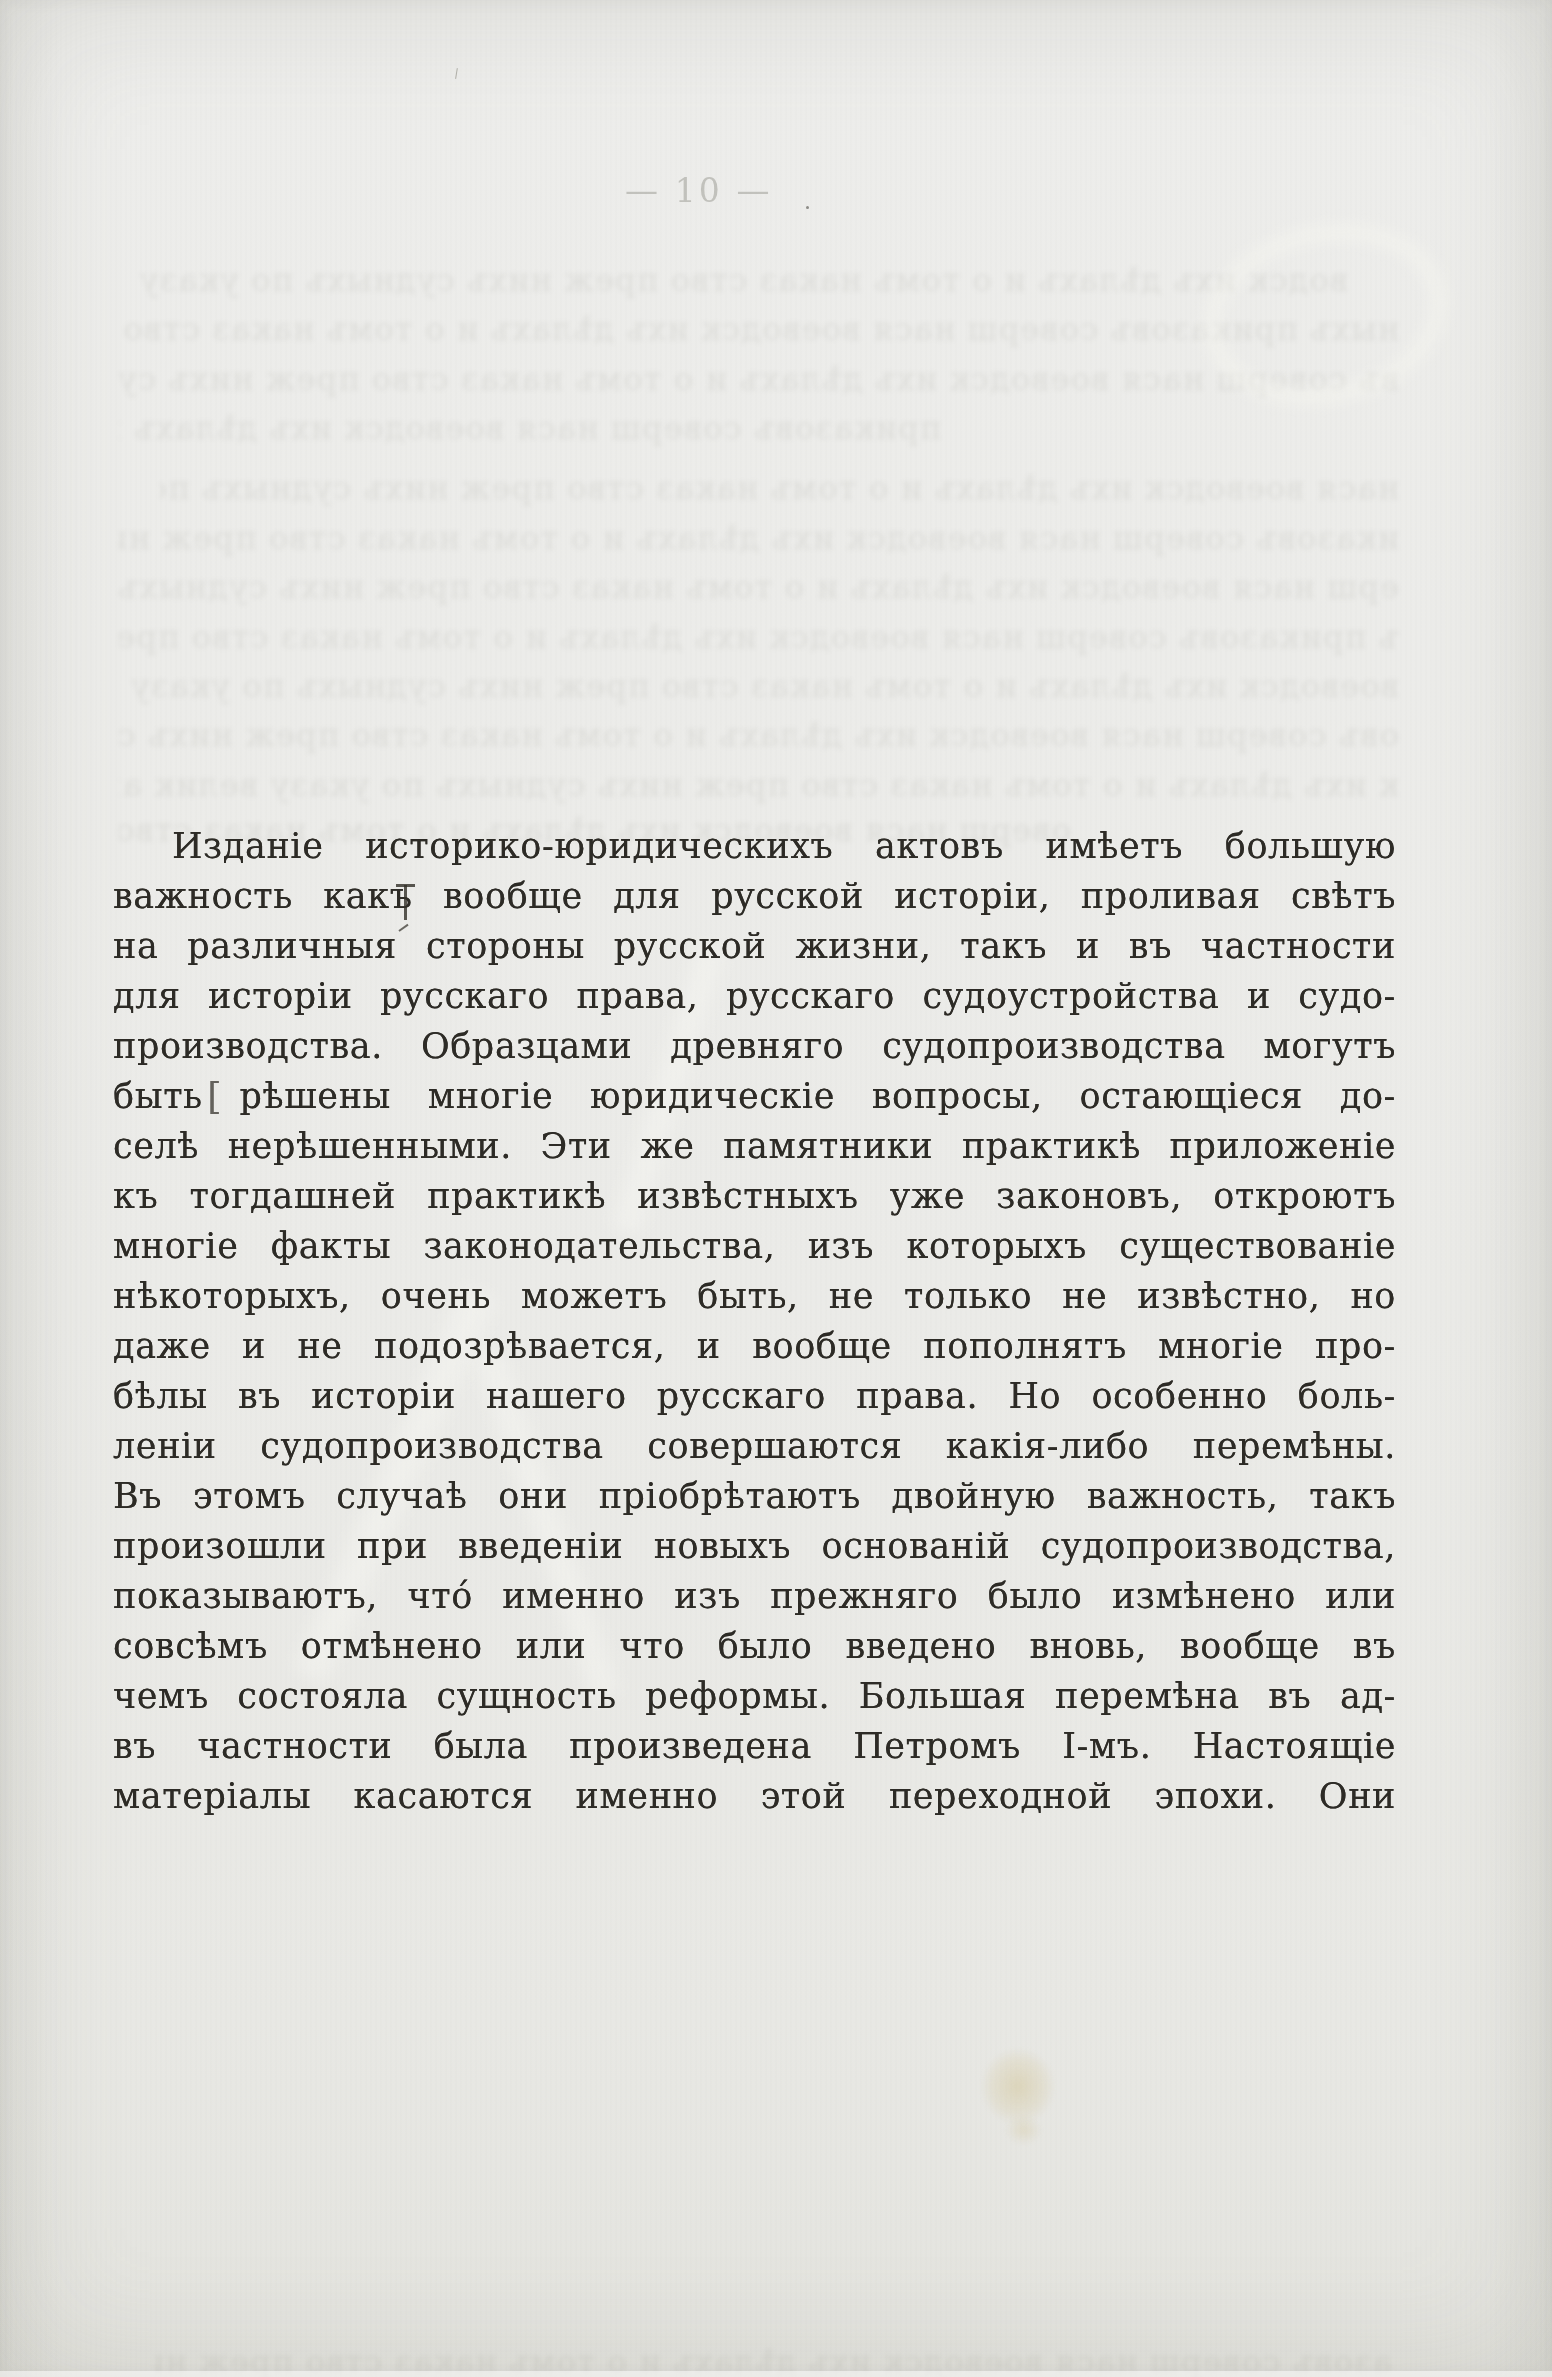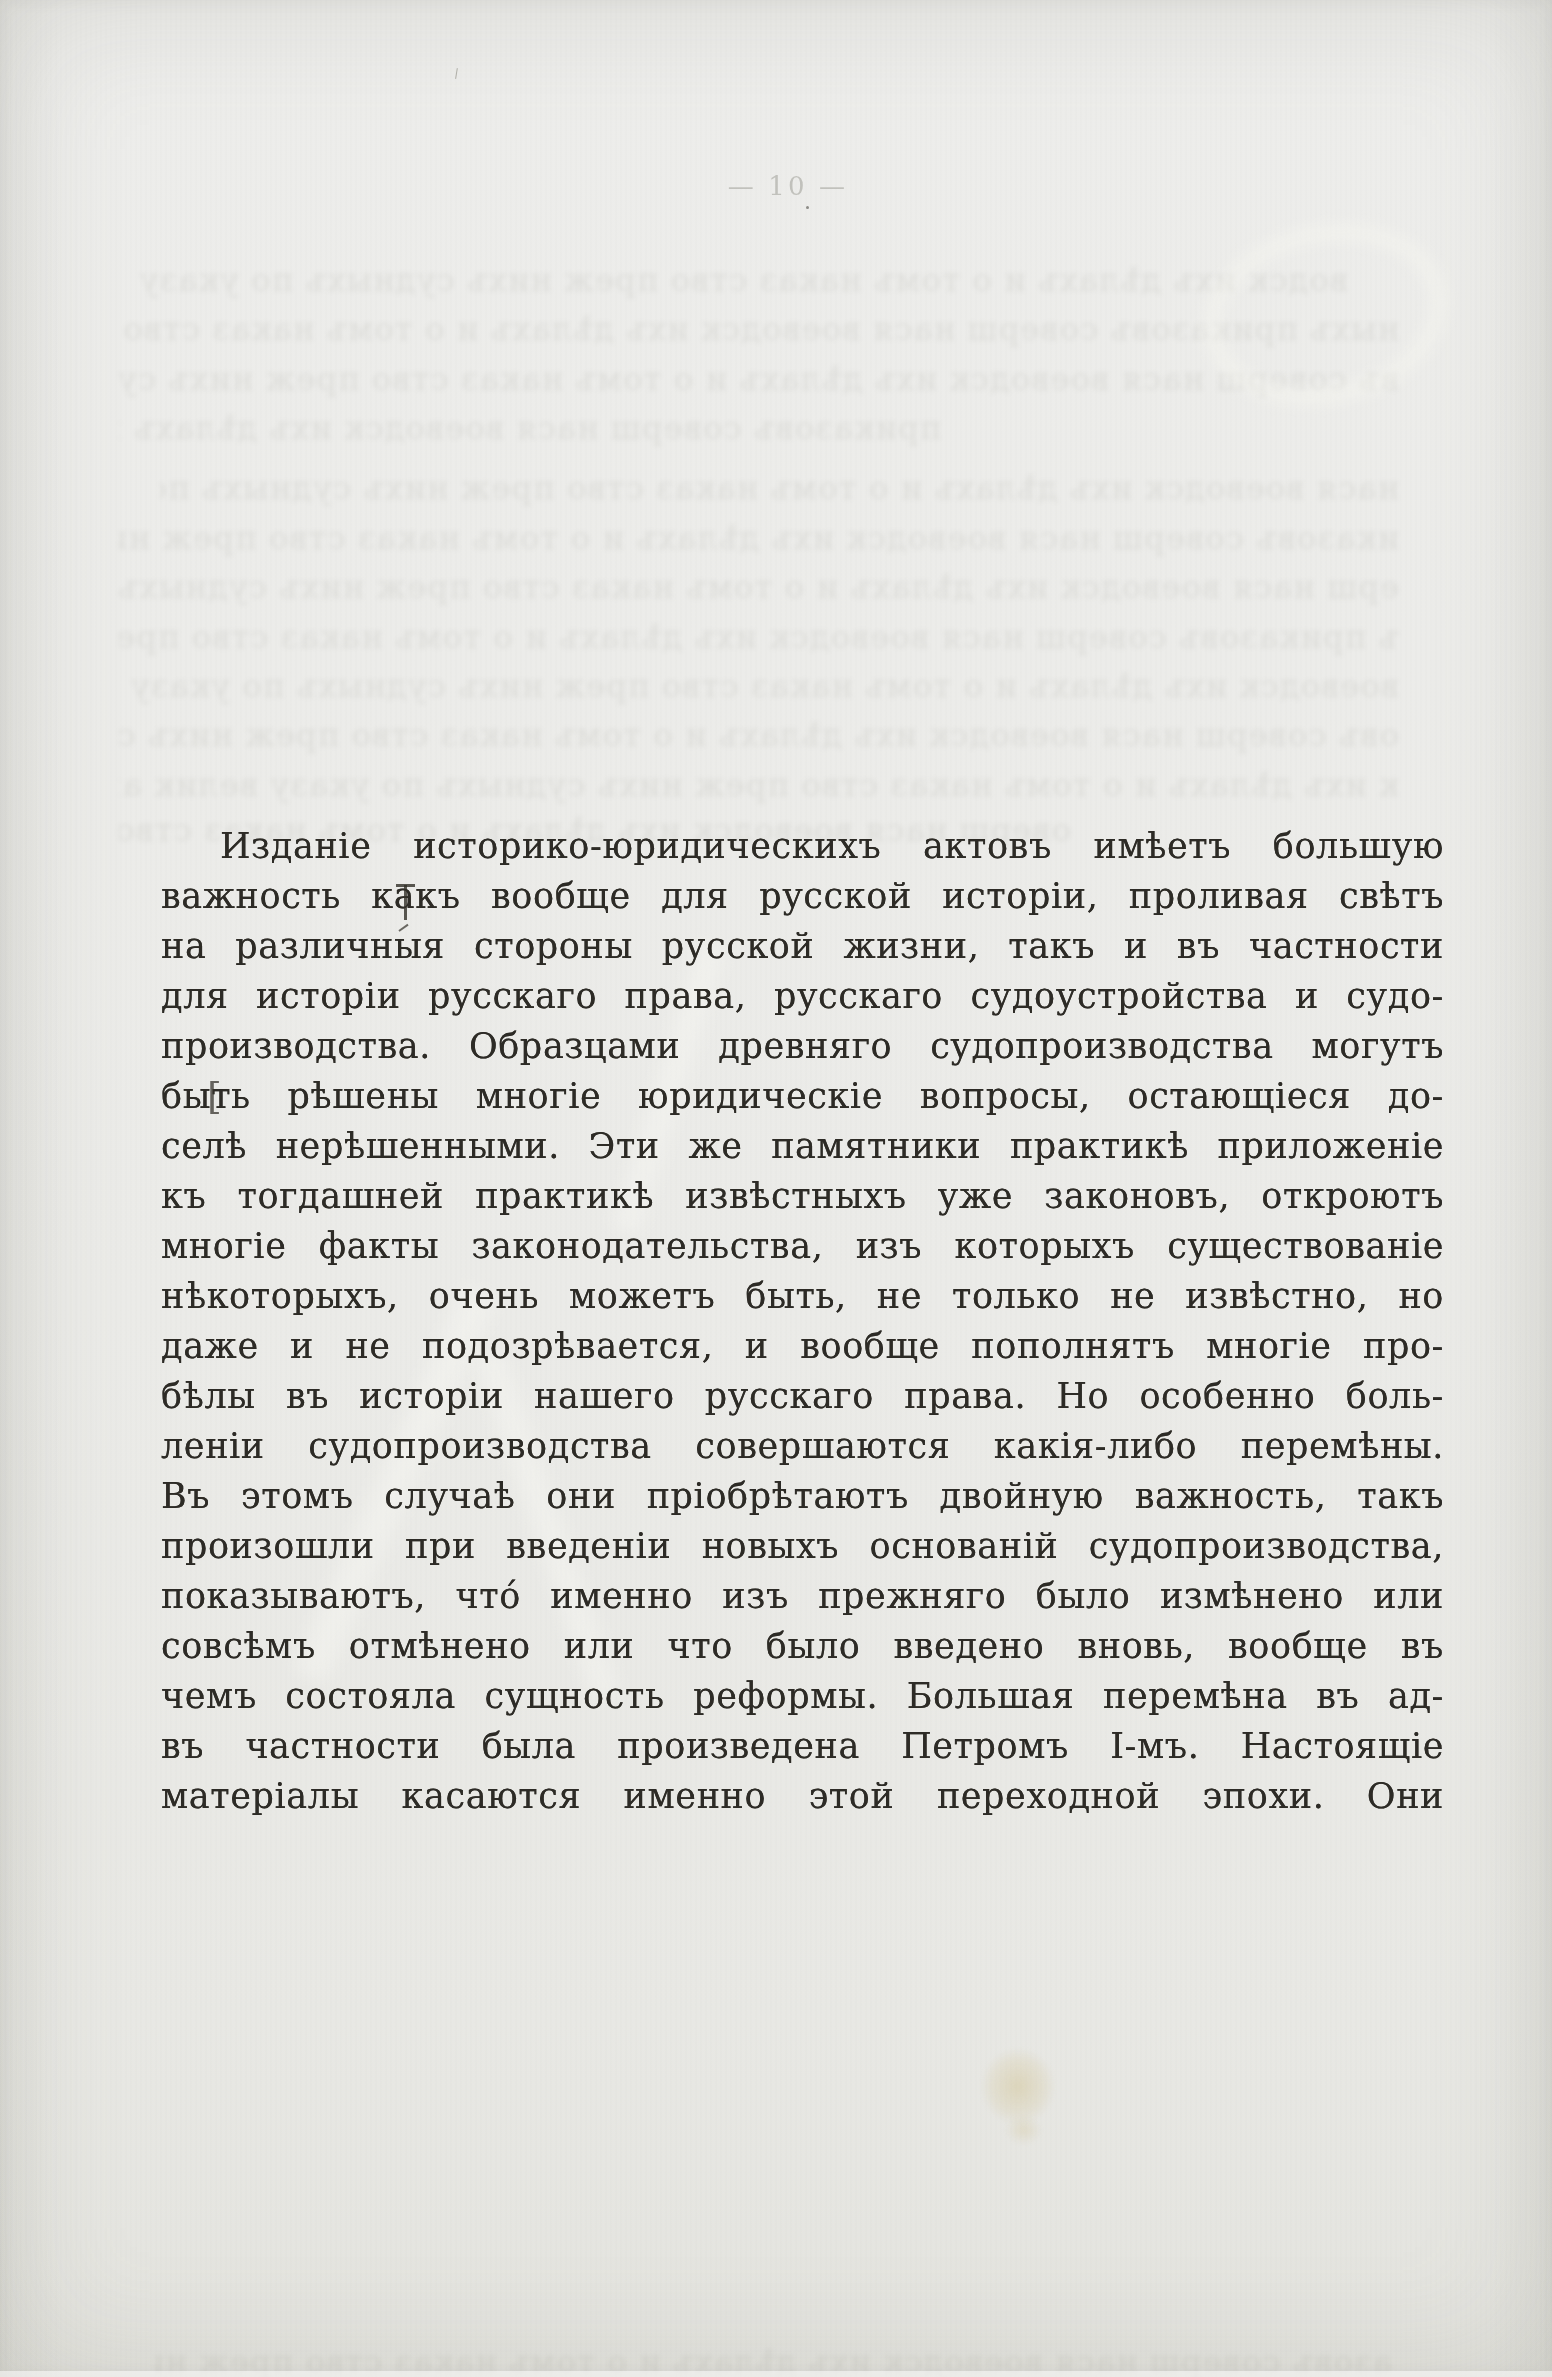--- a/index.html
+++ b/index.html
@@ -18,29 +18,28 @@
     content:""; position:absolute; inset:0;
     background: repeating-linear-gradient(90deg, rgba(115,115,102,0.014) 0 1.9px, rgba(255,255,255,0.012) 1.9px 5px);
     pointer-events:none;
   }
   .bottom-edge {
     position:absolute; left:0; right:0; bottom:0; height:5.6px;
     background: rgba(255,255,255,0.55);
   }
   .page-num {
     position:absolute; top:171px; left:625px; width:223px;
-    text-align:right; font-size:26px; letter-spacing:3.1px;
+    text-align:left; font-size:33px; letter-spacing:3.1px;
     color:#8f8f86; opacity:0.45; filter:blur(0.7px);
   }
   .main-text {
     position:absolute; left:113px; top:821px; width:1283px;
     font-size:35px; line-height:50px; letter-spacing:0.6px;
     color:#2d2b26;
     text-shadow: 0 0 0.6px rgba(45,42,36,0.85);
-    margin-left: 48px;
   }
   .text-line {
     text-align:justify; text-align-last:justify;
     height:50px; white-space:normal;
   }
   .text-line:first-child { text-indent:59px; }
   
   .bleed-line {
     position:absolute; height:35px; overflow:hidden;
     font-size:32px; line-height:35px; letter-spacing:1.2px; white-space:nowrap;

